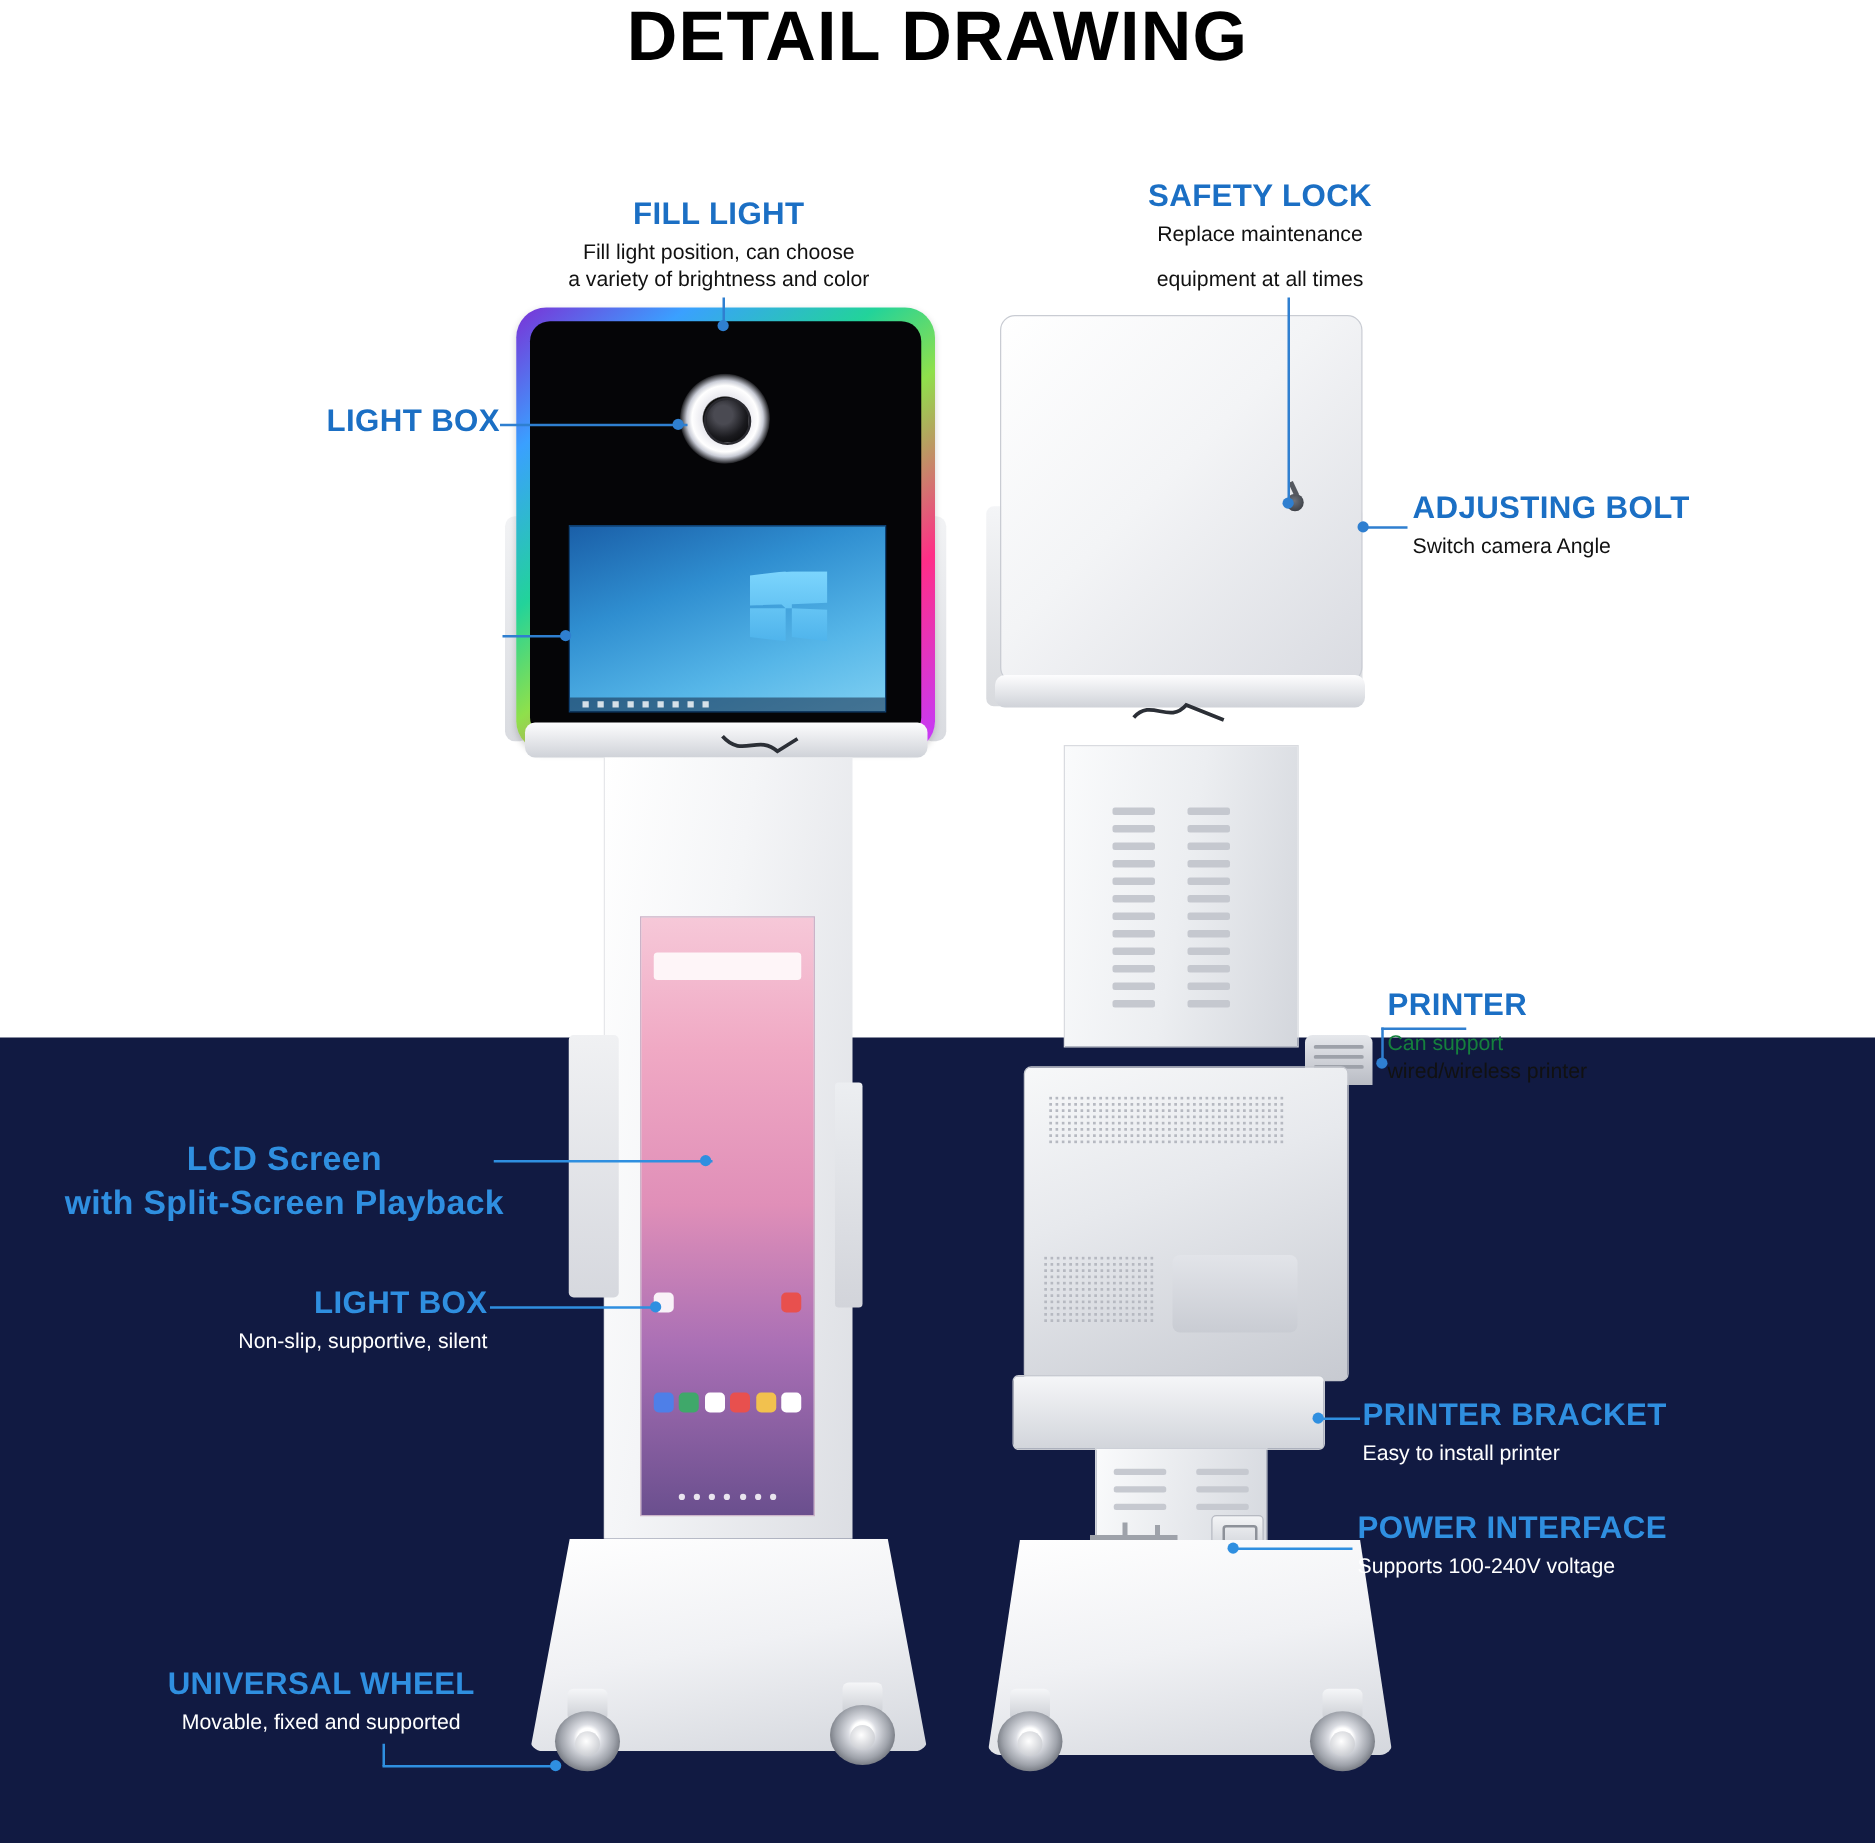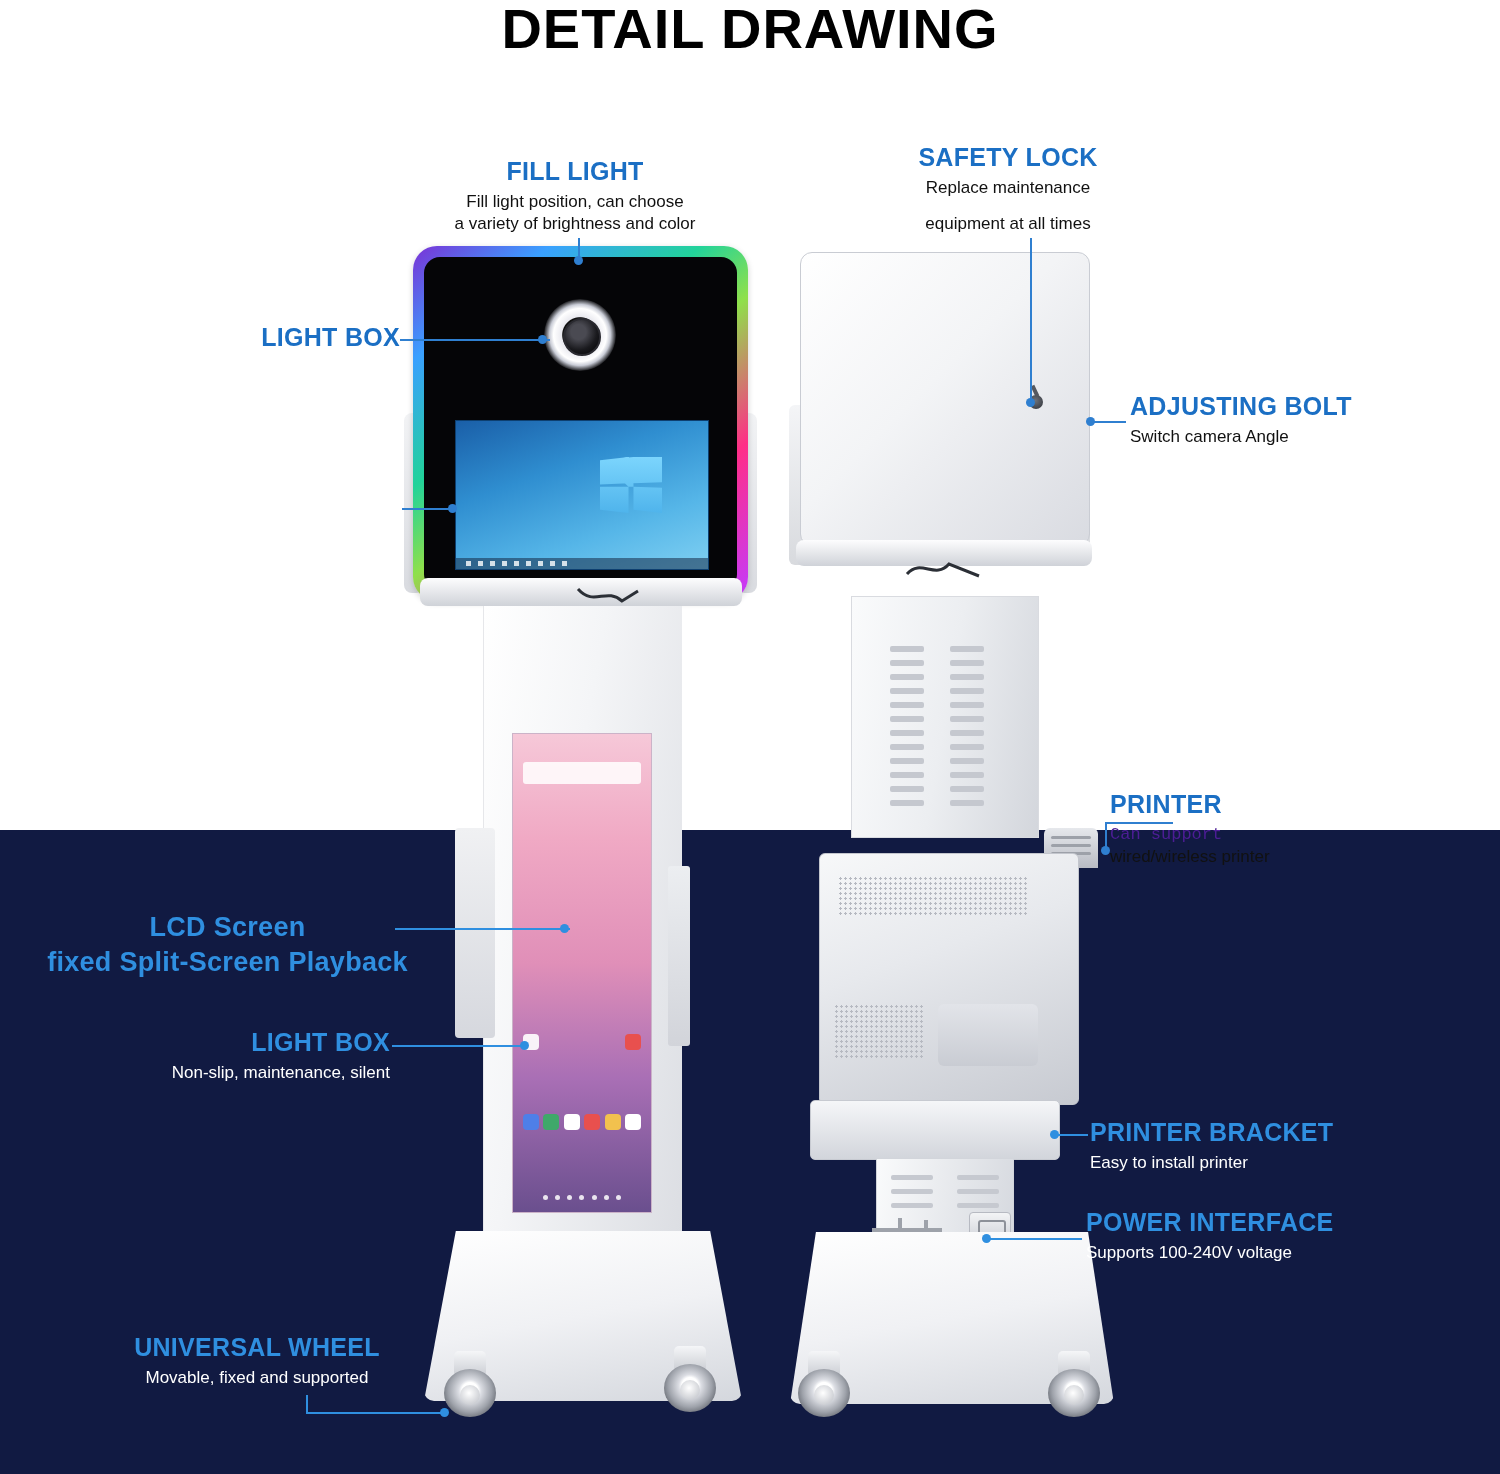--- a/index.html
+++ b/index.html
@@ -628,37 +628,37 @@
     <div class="desc">Switch camera Angle</div>
   </div>
   <div class="leader h" style="left:1090px; top:421px; width:36px;"></div>
   <div class="dot" style="left:1086px; top:417px;"></div>
 
   <div class="leader h" style="left:402px; top:508px; width:52px;"></div>
   <div class="dot" style="left:448px; top:504px;"></div>
 
   <div class="callout left" style="left:1110px; top:790px; width:300px;">
     <div class="head">PRINTER</div>
-    <div class="desc dark-bg" style="color:#4c1d95;font-family:Liberation Mono, monospace;">Can support</div>
+    <div class="desc dark-bg" style="color:#15803d;">Can support</div>
     <div class="desc" style="margin-top:0">wired/wireless printer</div>
   </div>
   <div class="leader h" style="left:1105px; top:822px; width:68px;"></div>
   <div class="leader v" style="left:1105px; top:822px; height:32px;"></div>
   <div class="dot" style="left:1101px; top:846px;"></div>
 
   <div class="callout right" style="left:20px; top:912px; width:415px;text-align:center;">
     <div class="head dark-bg" style="font-size:27px;">LCD Screen</div>
-    <div class="head dark-bg" style="font-size:27px; margin-top:4px;">fixed Split-Screen Playback</div>
+    <div class="head dark-bg" style="font-size:27px; margin-top:4px;">with Split-Screen Playback</div>
   </div>
   <div class="leader h" style="left:395px; top:928px; width:175px; background:#2f8fe0;"></div>
   <div class="dot" style="left:560px; top:924px; background:#2f8fe0;"></div>
 
   <div class="callout right" style="left:100px; top:1028px; width:290px;">
     <div class="head dark-bg">LIGHT BOX</div>
-    <div class="desc dark-bg">Non-slip, maintenance, silent</div>
+    <div class="desc dark-bg">Non-slip, supportive, silent</div>
   </div>
   <div class="leader h" style="left:392px; top:1045px; width:135px; background:#2f8fe0;"></div>
   <div class="dot" style="left:520px; top:1041px; background:#2f8fe0;"></div>
 
   <div class="callout left" style="left:1090px; top:1118px; width:330px;">
     <div class="head dark-bg">PRINTER BRACKET</div>
     <div class="desc dark-bg">Easy to install printer</div>
   </div>
   <div class="leader h" style="left:1056px; top:1134px; width:32px; background:#2f8fe0;"></div>
   <div class="dot" style="left:1050px; top:1130px; background:#2f8fe0;"></div>

